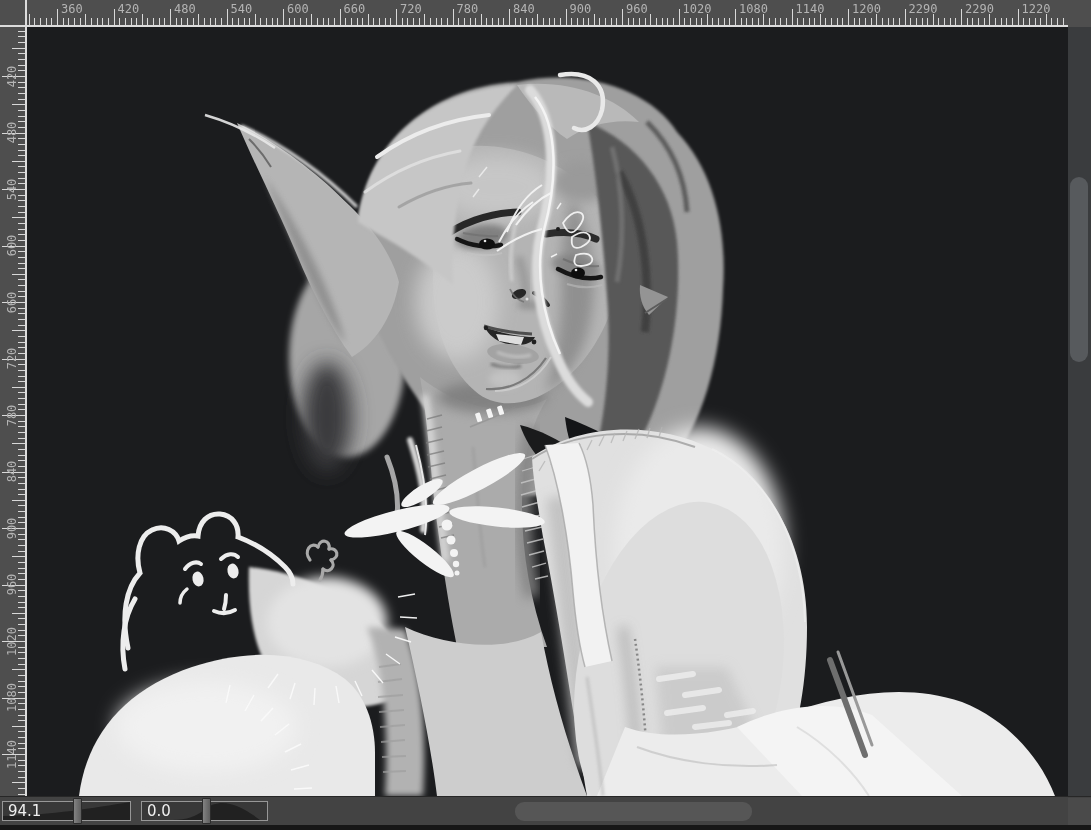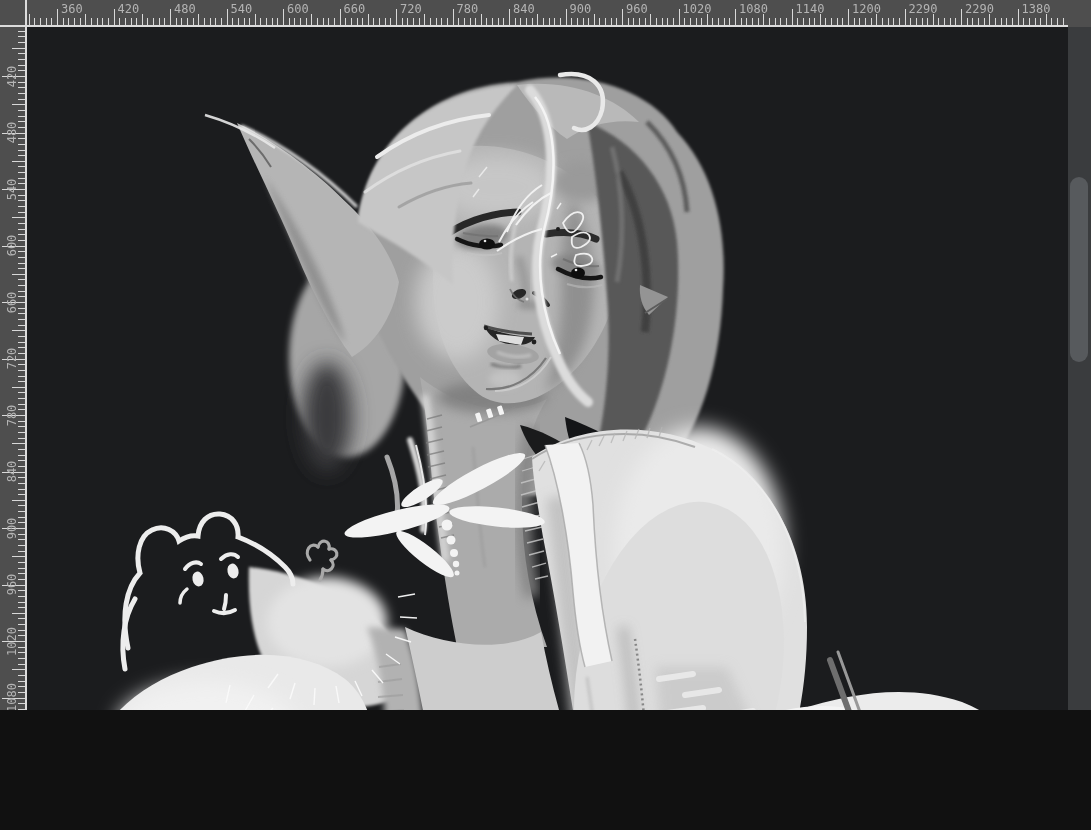--- a/index.html
+++ b/index.html
@@ -1,16 +1,16 @@
 <!DOCTYPE html>
 <html><head>
 <meta charset="utf-8">
 <style>
   html,body{margin:0;padding:0;background:#111;}
-  #app{position:relative;width:1091px;height:710px;background:#171717;overflow:hidden;
+  #app{position:relative;width:1091px;height:830px;background:#171717;overflow:hidden;
        font-family:"DejaVu Sans","Liberation Sans",sans-serif;}
   
   .corner-tl{position:absolute;left:0;top:0;width:25px;height:25px;background:#4e4e4e;
              border-right:2px solid #dcdcdc;border-bottom:2px solid #dcdcdc;}
   .corner-tr{position:absolute;left:1068px;top:0;width:23px;height:27px;background:#4e4e4e;}
   
   .ruler-h{position:absolute;left:27px;top:0;width:1041px;height:25px;background:#4e4e4e;
            border-bottom:2px solid #dcdcdc;overflow:hidden;}
   .ruler-v{position:absolute;left:0;top:27px;width:25px;height:769px;background:#4e4e4e;
            border-right:2px solid #dcdcdc;overflow:hidden;}
@@ -241,21 +241,21 @@
       <div class="hlabel" style="left: 429.5px;">780</div>
       <div class="hlabel" style="left: 486px;">840</div>
       <div class="hlabel" style="left: 542.5px;">900</div>
       <div class="hlabel" style="left: 599px;">960</div>
       <div class="hlabel" style="left: 655.5px;">1020</div>
       <div class="hlabel" style="left: 712px;">1080</div>
       <div class="hlabel" style="left: 768.5px;">1140</div>
       <div class="hlabel" style="left: 825px;">1200</div>
       <div class="hlabel" style="left: 881.5px;">2290</div>
       <div class="hlabel" style="left: 938px;">2290</div>
-      <div class="hlabel" style="left: 994.5px;">1380</div>
+      <div class="hlabel" style="left: 994.5px;">1220</div>
     </div>
   <div class="ruler-v">
       <div class="vt minor" style="top: 3.8px;"></div>
       <div class="vt minor" style="top: 9.4px;"></div>
       <div class="vt minor" style="top: 15.1px;"></div>
       <div class="vt mid" style="top: 20.8px;"></div>
       <div class="vt minor" style="top: 26.4px;"></div>
       <div class="vt minor" style="top: 32px;"></div>
       <div class="vt minor" style="top: 37.7px;"></div>
       <div class="vt minor" style="top: 43.4px;"></div>
@@ -593,15 +593,33 @@
         <path d="M371,570 L388,567 M373,590 L390,591 M368,610 L384,615 M359,627 L373,637 M345,643 L356,656 M328,654 L335,669 M309,659 L312,676 M288,661 L287,678 M268,656 L263,672 M251,647 L241,661"></path>
         <path d="M199,676 L203,658 M218,684 L227,668 M234,694 L246,681 M248,708 L262,697 M258,725 L274,717 M264,743 L282,738 M267,762 L285,761"></path>
       </g>
     </svg>
   </div>
 
   <div class="vscroll">
     <div class="vthumb"></div>
   </div>
 
+  <div class="statusbar">
+    <div class="widgetbox" style="left:2px;width:129px;">
+      <svg width="127" height="18" viewBox="0 0 127 18">
+        <path d="M0,18 L0,14 C50,13 90,6 127,0 L127,18 Z" fill="#212121"></path>
+      </svg>
+      <span class="wb-val">94.1</span>
+    </div>
+    <div class="whandle" style="left:73px;"></div>
+    <div class="widgetbox" style="left:141px;width:127px;">
+      <svg width="125" height="18" viewBox="0 0 125 18">
+        <path d="M30,18 C45,18 55,14 62,8 C70,1 80,0 88,2 C100,5 110,12 118,18 Z" fill="#212121"></path>
+      </svg>
+      <span class="wb-val">0.0</span>
+    </div>
+    <div class="whandle" style="left:202px;"></div>
+    <div class="hthumb"></div>
+    <div class="sb-corner"></div>
+  </div>
 
   <div class="bottomstrip"></div>
 </div>
 
 </body></html>

